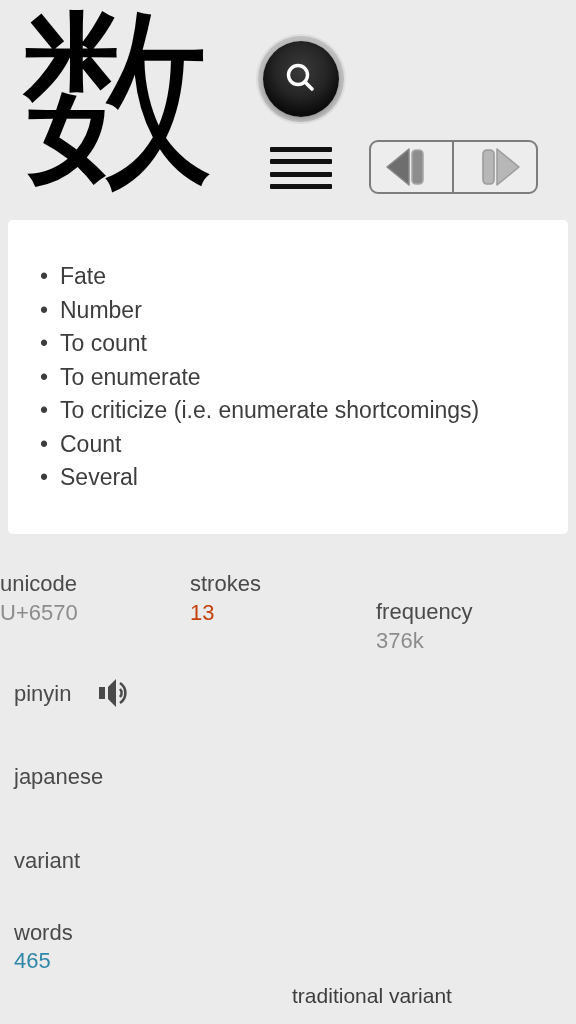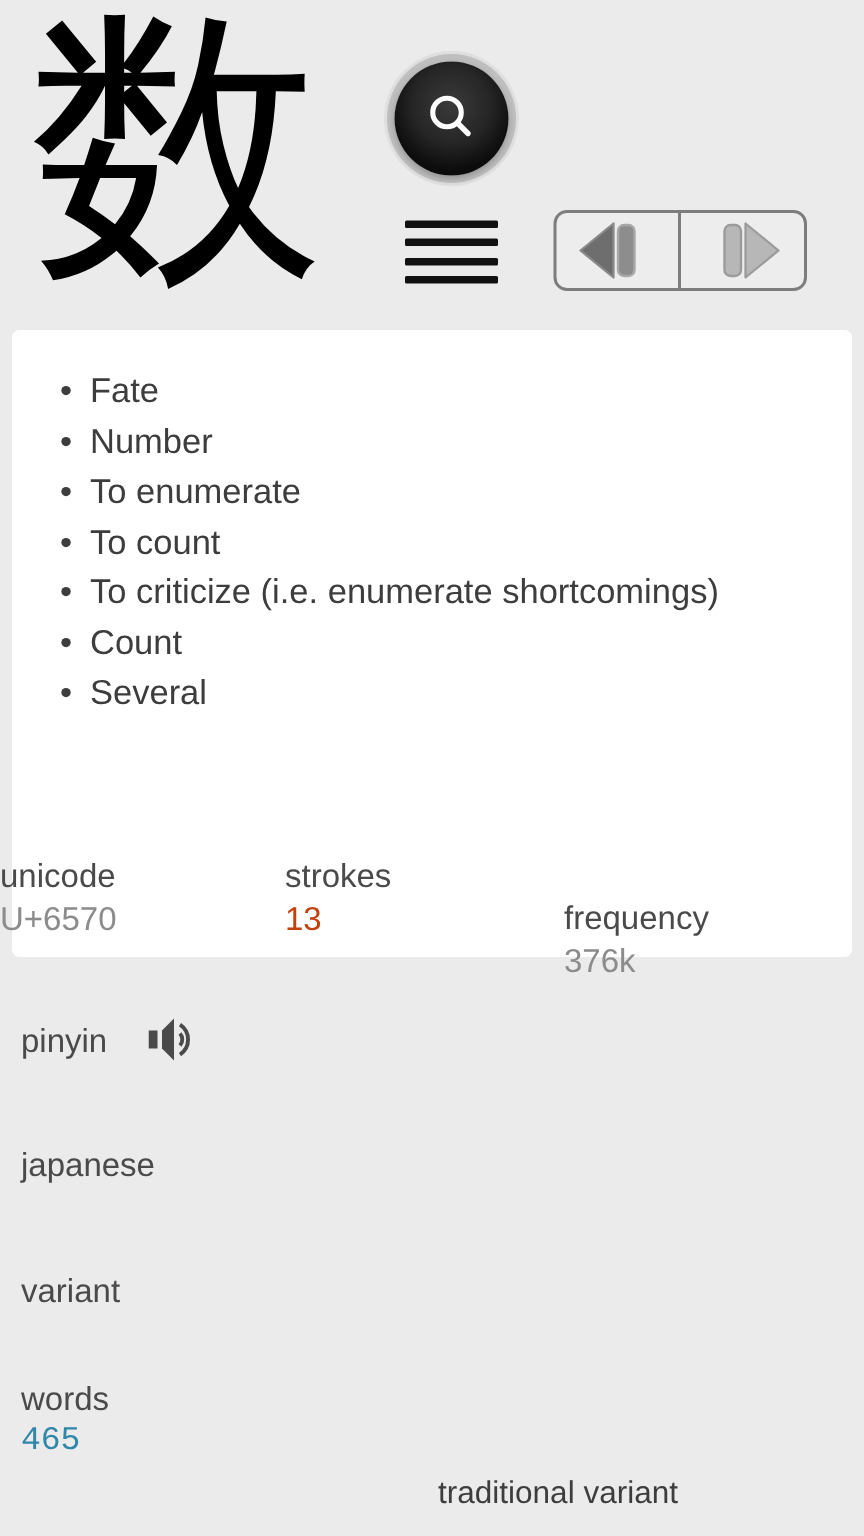--- a/index.html
+++ b/index.html
@@ -97,24 +97,24 @@
   }
   .nav-btn.prev { border-right: 2px solid #7d7d7d; }
   .nav-btn svg { display:block; }
 
   
   .definition-card {
     position: absolute;
     left: 8px;
     top: 220px;
     width: 560px;
-    height: 418px;
+    height: 314px;
     background: #fff;
     border-radius: 5px;
-    padding: 24px 20px 0 20px;
+    padding: 40px 20px 0 20px;
   }
   .def-list { list-style: none; }
   .def-item {
     position: relative;
     padding-left: 32px;
     font-size: 23px;
     line-height: 33.5px;
     color: #3d3d3d;
     white-space: nowrap;
   }
@@ -164,21 +164,20 @@
     font-size: 22px;
     line-height: 26px;
     color: #4a4a4a;
   }
   .field-sub {
     position: absolute;
     left: 14px;
     font-size: 22px;
     line-height: 26px;
     color: #2f87a9;
-    font-family: Liberation Mono, monospace;
   }
   .speaker-icon {
     position: absolute;
     left: 99px;
     width: 34px;
     height: 30px;
   }
 
   
   .row-pinyin { top: 655px; height: 80px; }
@@ -248,22 +247,22 @@
         </svg>
       </span>
     </div>
   </div>
 </div>
 
 <div class="definition-card">
   <ul class="def-list">
     <li class="def-item">Fate</li>
     <li class="def-item">Number</li>
+    <li class="def-item">To count</li>
     <li class="def-item">To enumerate</li>
-    <li class="def-item">To count</li>
     <li class="def-item">To criticize (i.e. enumerate shortcomings)</li>
     <li class="def-item">Count</li>
     <li class="def-item">Several</li>
   </ul>
 </div>
 
 <div class="meta-row">
   <div class="meta-cell unicode">
     <div class="meta-label">unicode</div>
     <div class="meta-value">U+6570</div>

